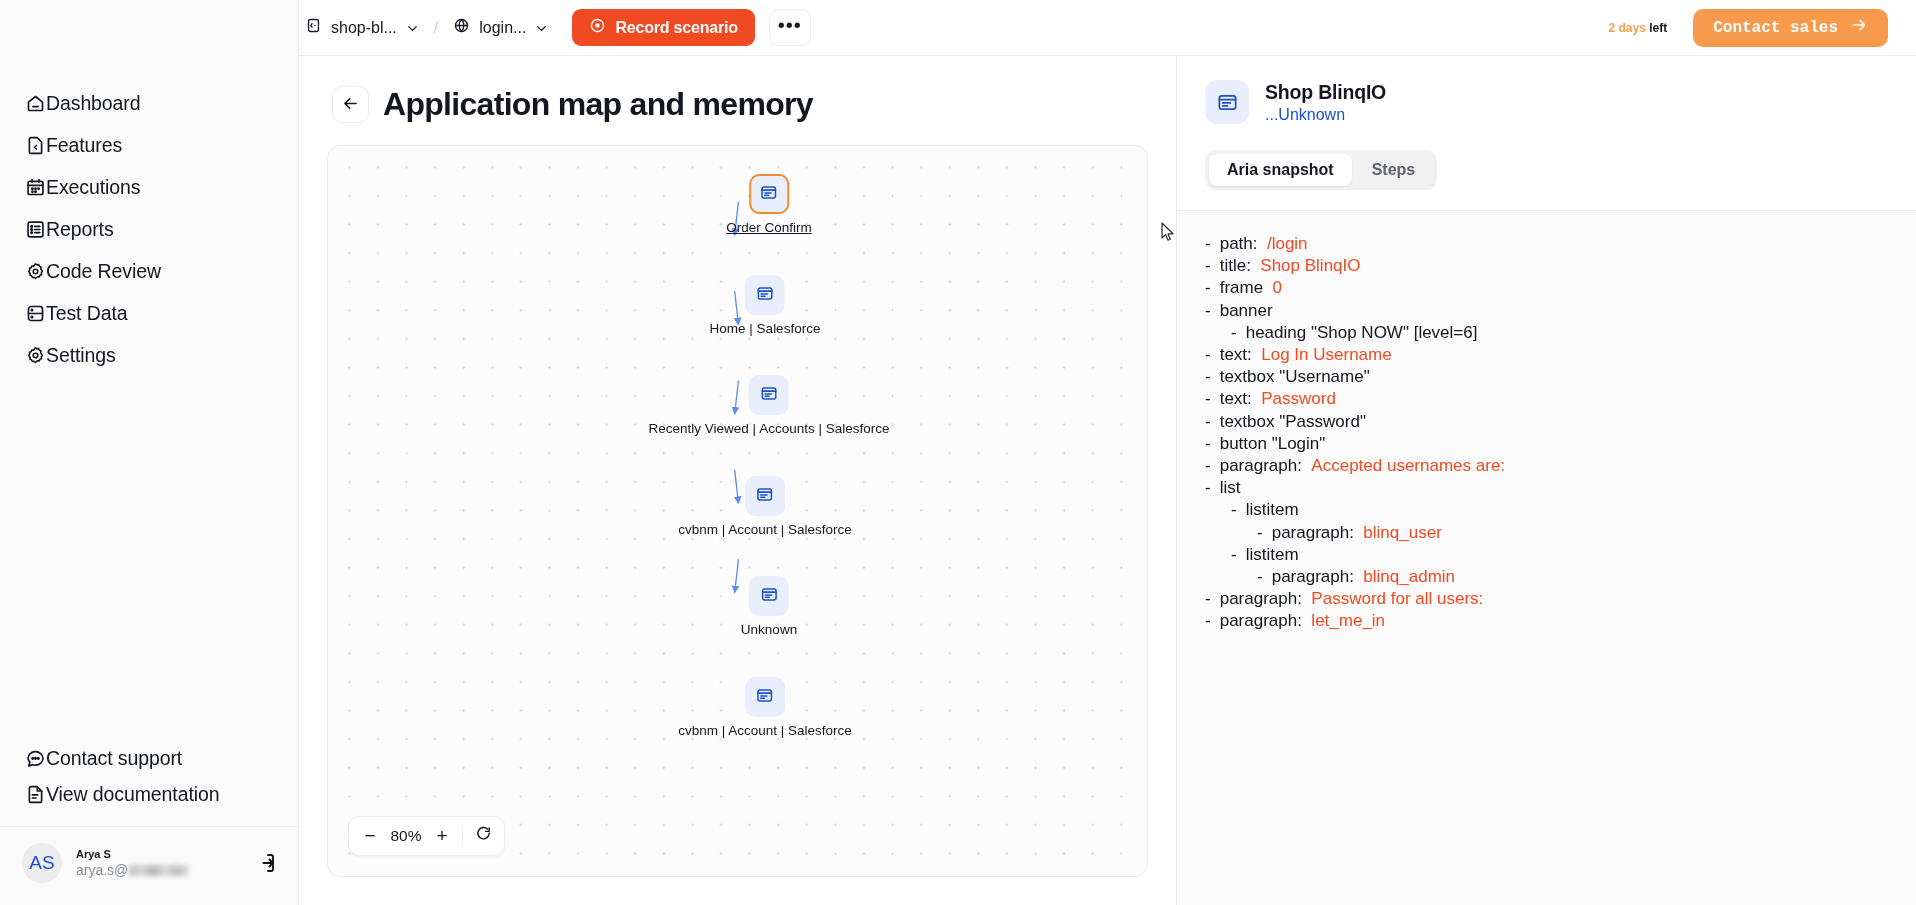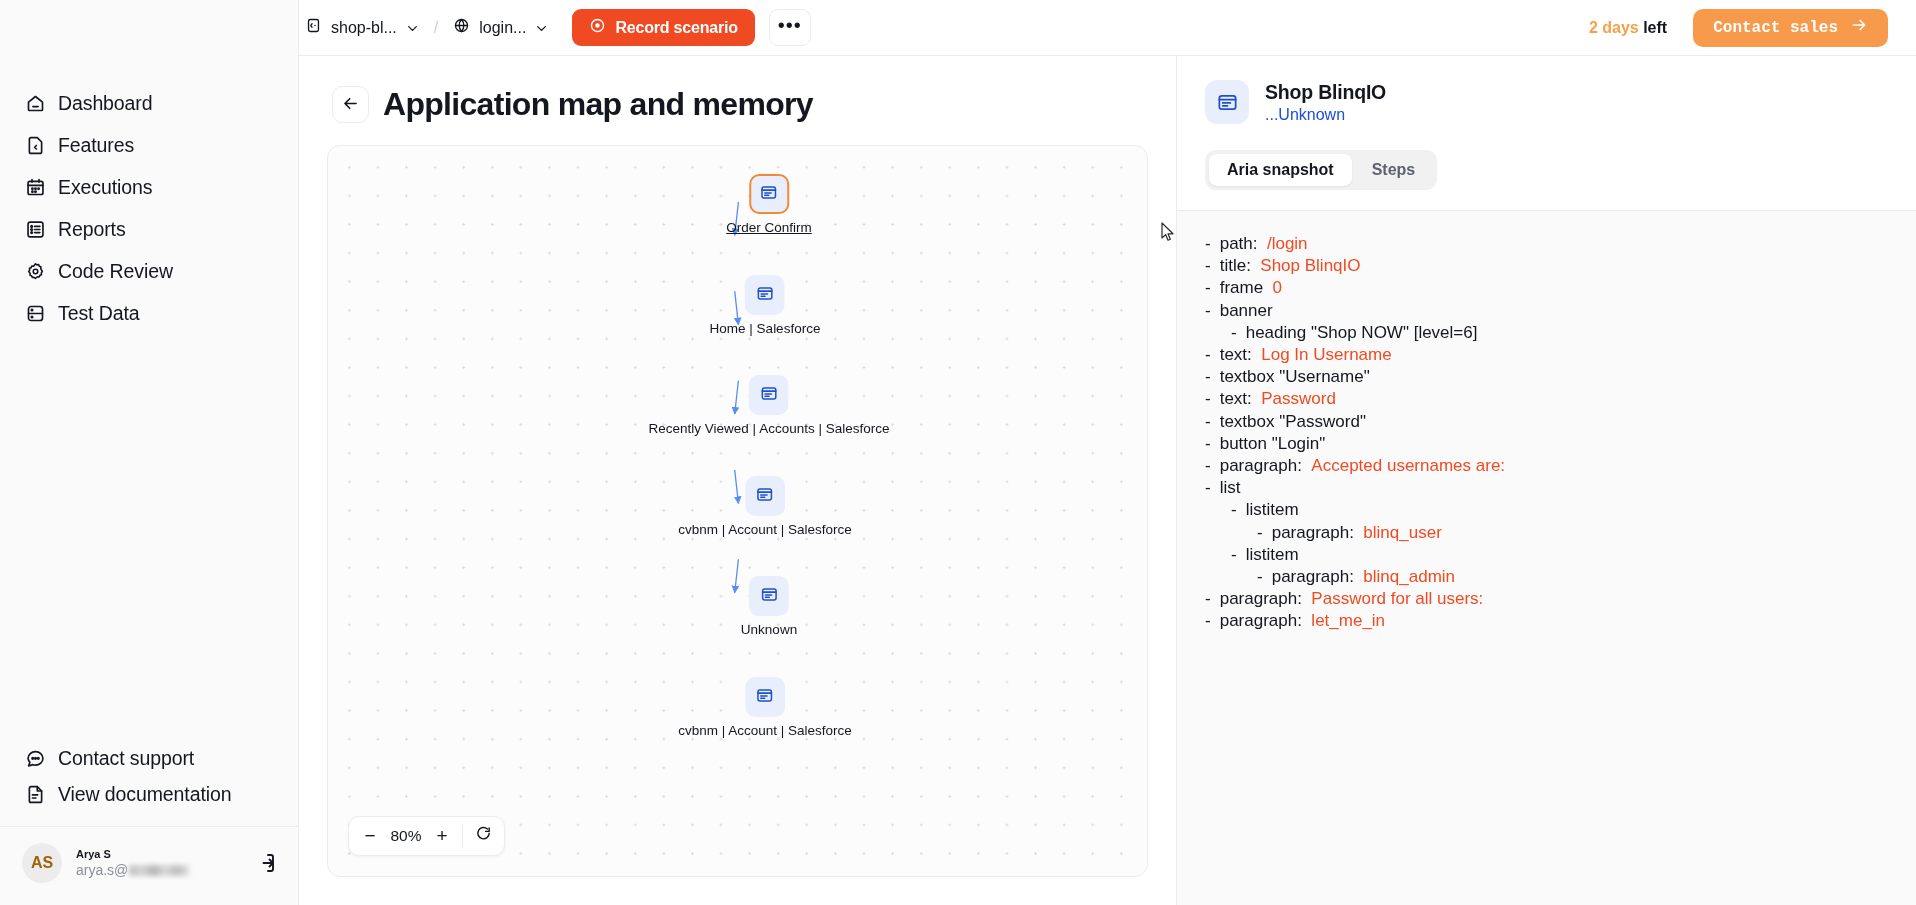--- a/index.html
+++ b/index.html
@@ -12,36 +12,36 @@
   .app { display: flex; width: 1916px; height: 905px; position: relative; }
 
   
   .sidebar {
     width: 299px; height: 905px; flex: 0 0 299px;
     background: #fafafa; border-right: 1px solid #ececec;
     display: flex; flex-direction: column; position: relative;
   }
   .sb-nav { margin-top: 86px; display: flex; flex-direction: column; gap: 8px; }
   .sb-item {
-    display: flex; align-items: center; gap: 12px;
+    display: flex; align-items: center; gap: 0;
     height: 34px; padding: 0 0 0 24px; cursor: pointer;
     color: #14171f;
   }
   .sb-label { font-size: 19.5px; letter-spacing: -0.1px; }
   .sb-icon { width: 22px; height: 22px; flex: 0 0 22px; display: flex; align-items: center; justify-content: center; }
   .sb-icon svg { display: block; }
 
   .sb-bottom { margin-top: auto; display: flex; flex-direction: column; }
   .sb-bottom .sb-item { height: 36px; }
   .sb-divider { height: 1px; background: #ececec; margin: 14px 0 0 0; }
   .sb-user { display: flex; align-items: center; gap: 14px; padding: 16px 20px 22px 22px; }
   .avatar {
     width: 40px; height: 40px; border-radius: 50%; background: #ececec;
     display: flex; align-items: center; justify-content: center;
-    font-size: 16px; font-weight: bold; color: #a16207; flex: 0 0 40px;
+    font-size: 19px; font-weight: normal; color: #1d4ed8; flex: 0 0 40px;
   }
   .user-meta { display: flex; flex-direction: column; gap: 2px; min-width: 0; flex: 1; }
   .user-name { font-size: 11px; font-weight: bold; color: #14171f; }
   .user-email { font-size: 14px; color: #8b8f99; display: flex; align-items: center; text-align: center; }
   .email-blur {
     display: inline-block; width: 60px; height: 11px; margin-left: 1px;
     background: linear-gradient(90deg,#b9b9b9 0%, #cdcdcd 22%, #a9a9a9 42%, #d4d4d4 60%, #b3b3b3 80%, #dcdcdc 100%);
     filter: blur(2.4px); border-radius: 2px; opacity: .85;
   }
   .logout-btn { margin-left: auto; width: 24px; height: 24px; color: #14171f; cursor: pointer; }
@@ -73,21 +73,21 @@
     font-family: "Liberation Sans", sans-serif;
   }
   .more-btn {
     width: 42px; height: 37px; margin-left: 14px; border: 1px solid #ececec;
     border-radius: 9px; background: #fff; cursor: pointer;
     display: flex; align-items: center; justify-content: center;
     font-size: 20px; color: #14171f; letter-spacing: 1px; line-height: 0;
     padding-bottom: 6px;
   }
   .topbar-right { margin-left: auto; display: flex; align-items: center; gap: 26px; }
-  .trial { font-size: 16px; font-weight: bold; color: #14171f; }
+  .trial { font-size: 12px; font-weight: bold; color: #14171f; }
   .trial .days { color: #f5a04a; }
   .contact-btn {
     background: #f79a4b; color: #fff; border: none; border-radius: 10px;
     height: 38px; padding: 0 20px; font-size: 16px; font-weight: bold;
     display: flex; align-items: center; gap: 12px; cursor: pointer;
     font-family: Liberation Mono, monospace;
     text-align: center;
   }
 
   .content { flex: 1; display: flex; min-height: 0; }
@@ -238,20 +238,29 @@
           <svg width="21" height="21" viewBox="0 0 24 24" fill="none" stroke="#14171f" stroke-width="1.9" stroke-linecap="round" stroke-linejoin="round">
               <rect x="4" y="4" width="16" height="16" rx="3"></rect>
               <path d="M4 12h16"></path>
               <circle cx="8" cy="8" r=".8" fill="#14171f"></circle>
               <circle cx="8" cy="16" r=".8" fill="#14171f"></circle>
             </svg>
         </span>
         <span class="sb-label">Test Data</span>
       </div>
 
+      <div class="sb-item">
+        <span class="sb-icon">
+          <svg width="21" height="21" viewBox="0 0 24 24" fill="none" stroke="#14171f" stroke-width="1.8" stroke-linecap="round" stroke-linejoin="round">
+              <path d="M12 3.2l1.6 1.2 2-.3.8 1.9 1.9.8-.3 2L19.8 12l-1.2 1.6.3 2-1.9.8-.8 1.9-2-.3L12 19.8l-1.6-1.2-2 .3-.8-1.9-1.9-.8.3-2L4.2 12l1.2-1.6-.3-2 1.9-.8.8-1.9 2 .3z"></path>
+              <circle cx="12" cy="12" r="2.6"></circle>
+            </svg>
+        </span>
+        <span class="sb-label">Settings</span>
+      </div>
     </nav>
 
     <div class="sb-bottom">
       <div class="sb-item">
         <span class="sb-icon">
           <svg width="21" height="21" viewBox="0 0 24 24" fill="none" stroke="#14171f" stroke-width="1.9" stroke-linecap="round" stroke-linejoin="round">
               <path d="M20.5 11.8c0 4.3-3.8 7.7-8.5 7.7-1 0-2-.16-2.9-.45L4.2 20.4l1.4-4.1A7.3 7.3 0 0 1 3.5 11.8C3.5 7.5 7.3 4.1 12 4.1s8.5 3.4 8.5 7.7z"></path>
               <circle cx="8.8" cy="11.8" r=".85" fill="#14171f"></circle>
               <circle cx="12" cy="11.8" r=".85" fill="#14171f"></circle>
               <circle cx="15.2" cy="11.8" r=".85" fill="#14171f"></circle>

